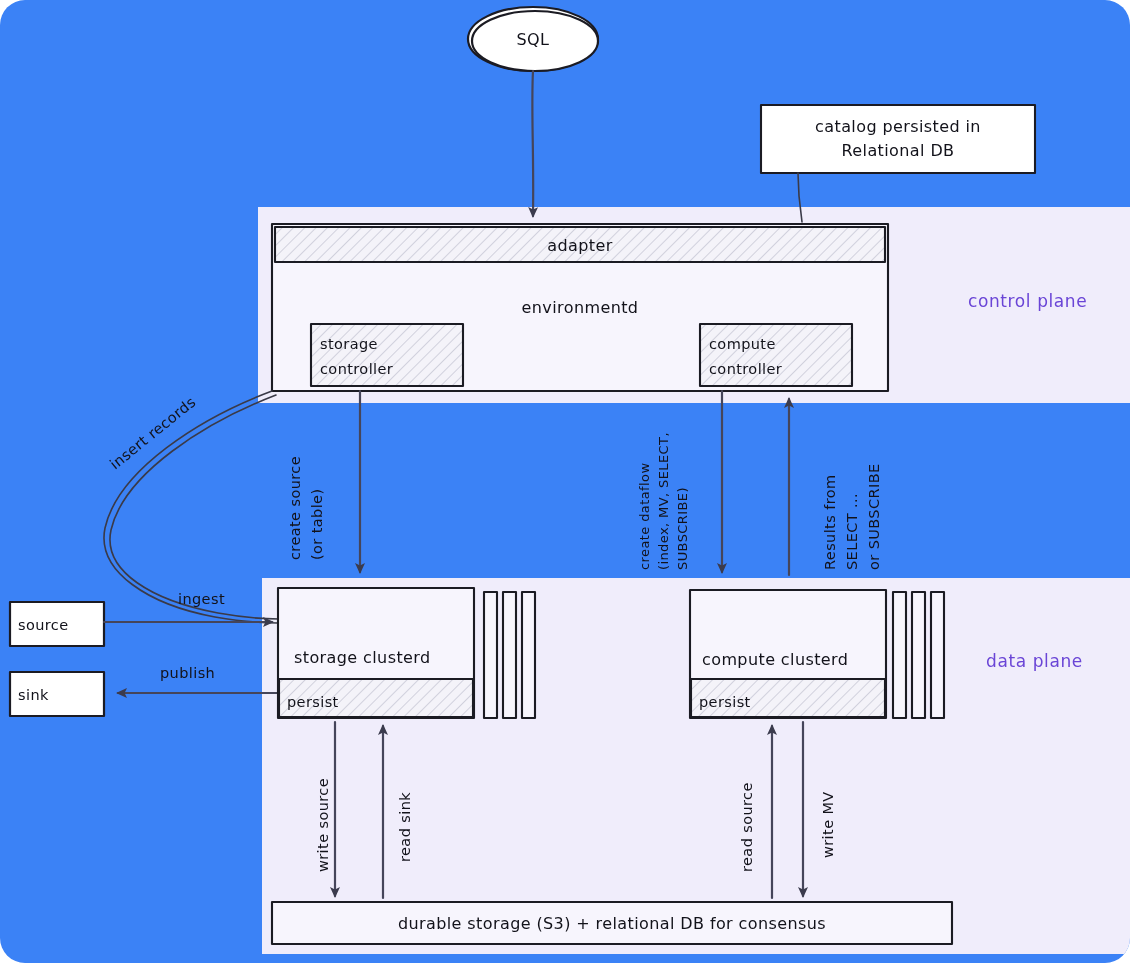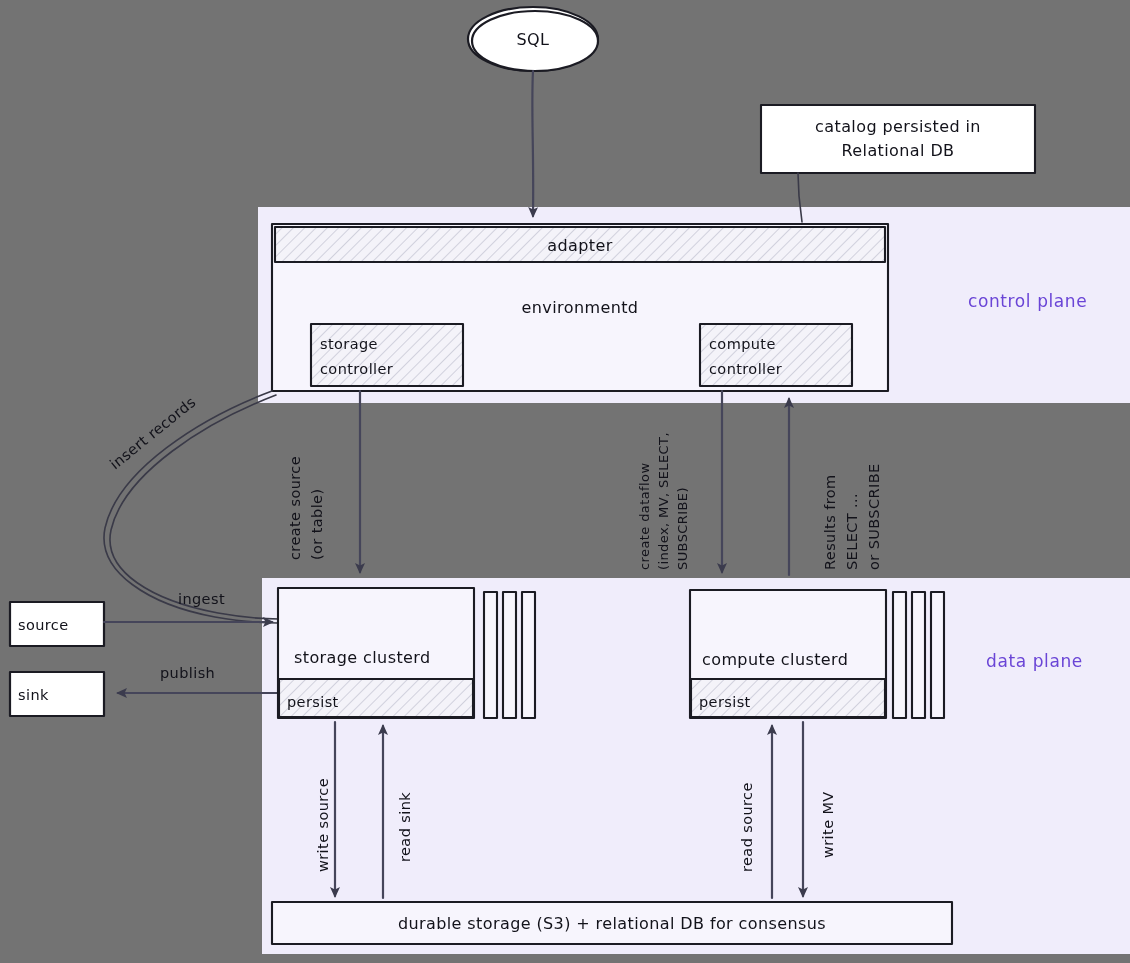--- a/index.html
+++ b/index.html
@@ -4,23 +4,24 @@
 <style>
   html, body {
     margin: 0;
     padding: 0;
     background: #ffffff;
   }
   #canvas {
     position: relative;
     width: 1130px;
     height: 963px;
-    background: #737373;
+    background: #3b82f6;
     font-family: "DejaVu Sans", sans-serif;
     overflow: hidden;
+    border-radius: 25px;
   }
   svg.layer {
     position: absolute;
     top: 0;
     left: 0;
     width: 1130px;
     height: 963px;
   }
   .hand {
     font-family: "DejaVu Sans", sans-serif;

